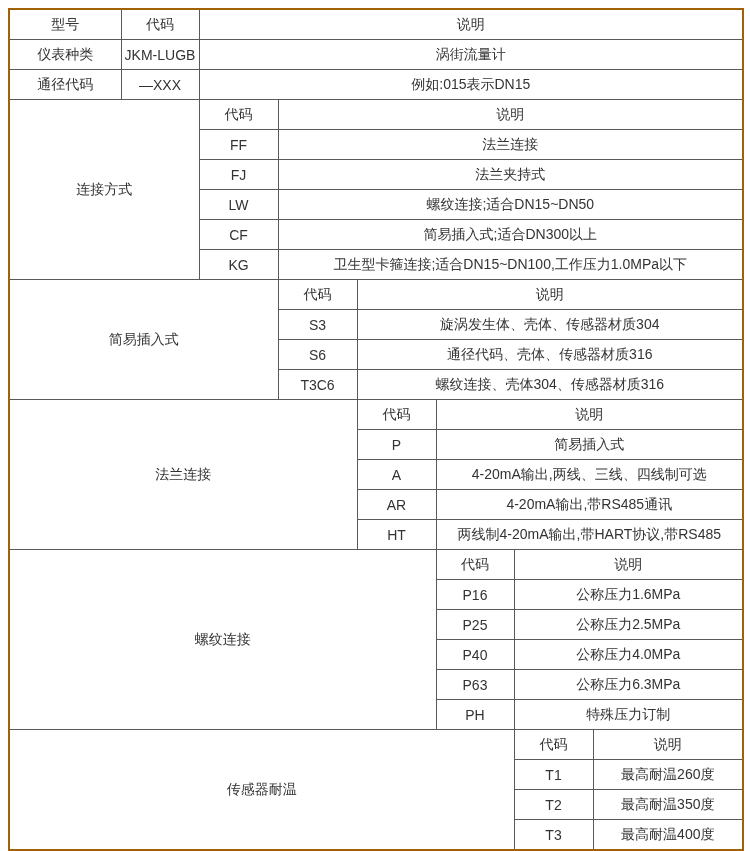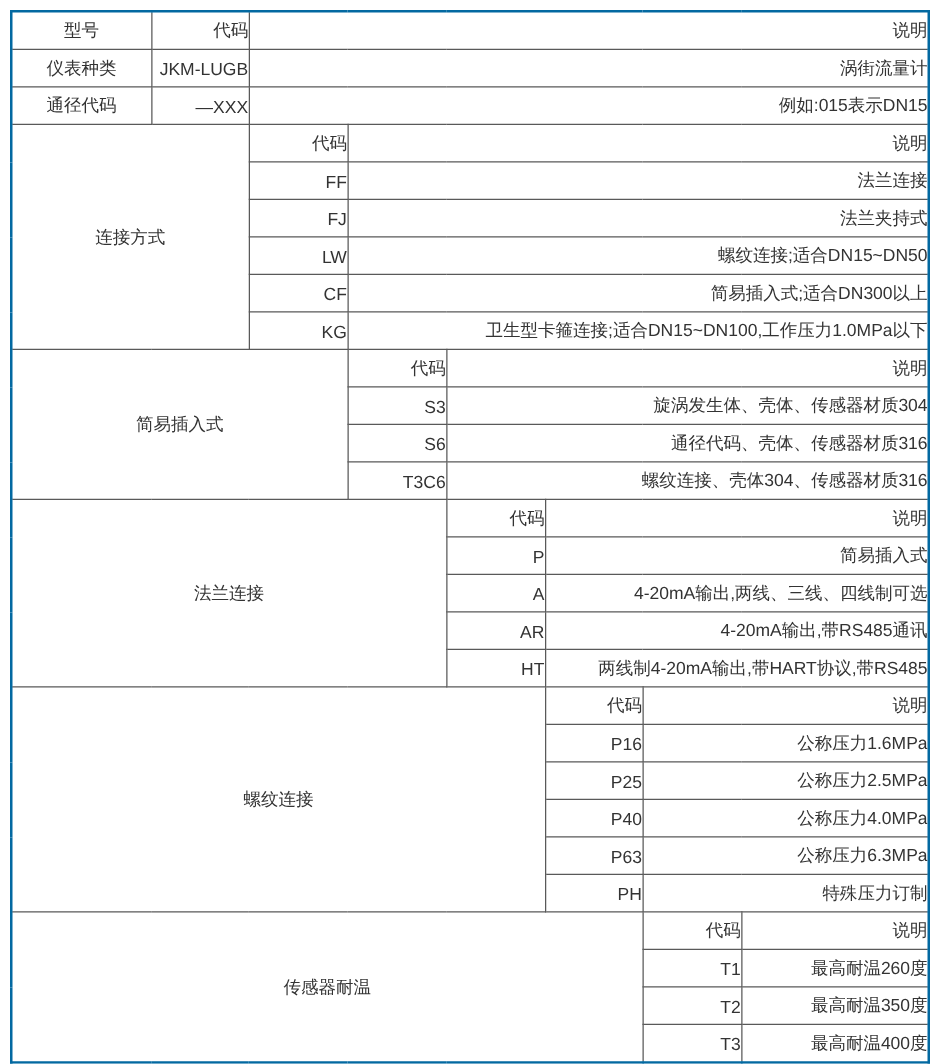--- a/index.html
+++ b/index.html
@@ -11,36 +11,36 @@
     width: 750px;
     height: 851px;
     overflow: hidden;
     font-family: "Liberation Sans", "DejaVu Sans", sans-serif;
   }
   table.spec {
     border-collapse: collapse;
     table-layout: fixed;
     width: 734px;
     margin: 8px 0 0 8px;
-    border: 2px solid #0369a1;
+    border: 2px solid #a16207;
     font-size: 14px;
     color: #333333;
   }
   table.spec td {
     border: 1px solid #595959;
     height: 29px;
     padding: 0;
     overflow: hidden;
     white-space: nowrap;
     vertical-align: middle;
     background: #ffffff;
   }
   
-  td.code { text-align: right; }
-  td.desc { text-align: right; padding: 0 4px 0 11px; }
+  td.code { text-align: center; }
+  td.desc { text-align: center; padding: 0 4px 0 11px; }
   td.lbl  { text-align: center; background: #ffffff; }
   
   td.hb { background: #c9d8ea; }  
   td.bb { background: #d9e3f0; margin-top: 24px; }  
 </style>
 </head>
 <body>
 
 <table class="spec">
   <colgroup>

